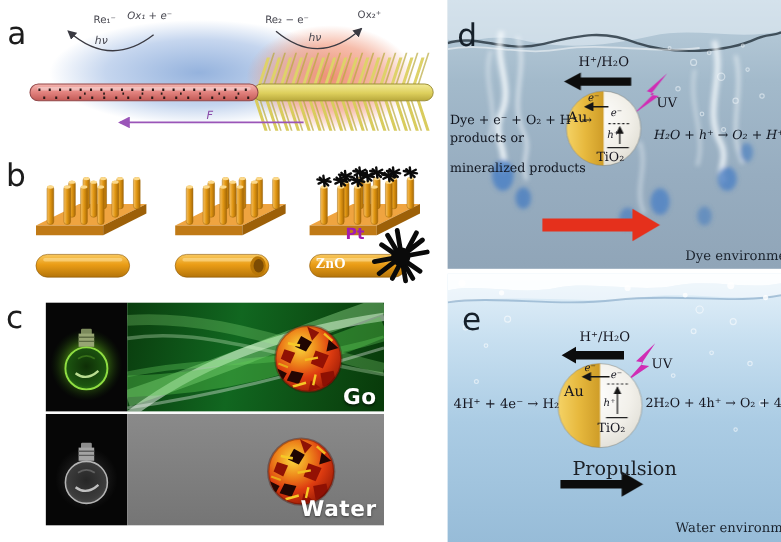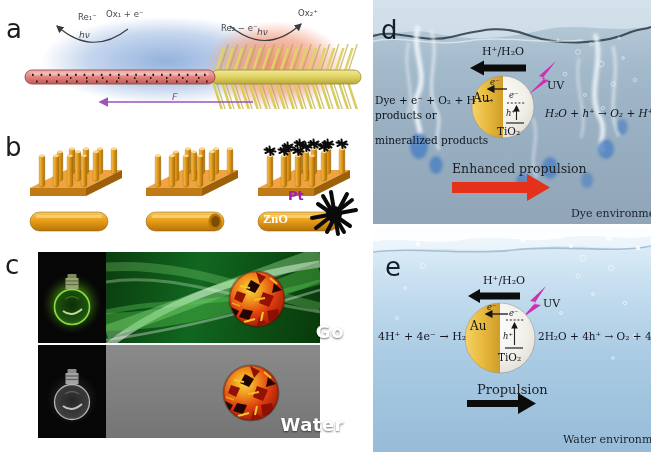--- a/index.html
+++ b/index.html
@@ -73,22 +73,22 @@
         <path d="M70,78 H200" stroke="#2a1a18" stroke-width="1.8" stroke-dasharray="1.4 14.6" fill="none"></path>
       </g>
       <g>
         <line x1="253" y1="102" x2="100" y2="102" stroke="#9a55b8" stroke-width="1.4" marker-end="url(#mkP)"></line>
       </g>
     </svg>
 
     <span class="pl" style="left:6px;top:16px;">a</span>
     <span class="t small-a" style="left:50px;top:13px;padding-left:28px;">Re₁⁻</span>
     <span class="t small-a it" style="left:79px;top:31px;font-size:9px;">hν</span>
-    <span class="t small-a" style="left:106px;top:10px;">Ox₁ + e⁻</span>
-    <span class="t small-a" style="left:221px;top:24px;">Re₂ − e⁻</span>
+    <span class="t small-a" style="left:106px;top:10px;font-style:italic;">Ox₁ + e⁻</span>
+    <span class="t small-a" style="left:221px;top:13px;">Re₂ − e⁻</span>
     <span class="t small-a it" style="left:257px;top:28px;font-size:9px;">hν</span>
     <span class="t small-a" style="left:298px;top:9px;">Ox₂⁺</span>
     <span class="t it" style="left:172px;top:92px;font-size:9.5px;color:#8a4aa8;">F</span>
   </section>
 
   <section class="panel" style="left:0;top:128px;width:372px;height:119px;">
     <svg class="abs" style="left:0;top:0" width="372" height="119">
       <defs>
         <linearGradient id="rodVG" x1="0" y1="0" x2="1" y2="0">
           <stop offset="0" stop-color="#f7c061"></stop>
@@ -184,21 +184,21 @@
         <circle cx="334" cy="86" r="8" fill="#0a0a0a"></circle>
       </g>
     </svg>
     <span class="pl" style="left:5px;top:6px;">b</span>
     <span class="t b" style="left:288px;top:61px;font-size:13px;color:#a21caf;">Pt</span>
     <span class="t b" style="left:263px;top:85px;font-size:12.5px;color:#ffffff;font-family:Liberation Serif, serif;">ZnO</span>
   </section>
 
   <section class="panel" style="left:0;top:247px;width:372px;height:205px;">
     <span class="pl" style="left:5px;top:5px;">c</span>
-    <div class="abs" style="left:38px;top:5px;width:282px;height:186px;overflow:hidden;padding-left:30px;">
+    <div class="abs" style="left:38px;top:5px;width:282px;height:186px;overflow:hidden;">
       <div class="abs" style="left:0;top:0;width:68px;height:91px;background:#060606;"></div>
       <div class="abs" style="left:68px;top:0;width:214px;height:91px;background:linear-gradient(100deg,#0a3d0e,#116720 42%,#0c4a12 78%,#083a0a);"></div>
       <div class="abs" style="left:0;top:91px;width:282px;height:2px;background:#fafafa;"></div>
       <div class="abs" style="left:0;top:93px;width:68px;height:93px;background:#060606;"></div>
       <div class="abs" style="left:68px;top:93px;width:214px;height:93px;background:linear-gradient(180deg,#8a8a8a,#757575);"></div>
 
       <svg class="abs" style="left:0;top:0" width="282" height="186">
         <defs>
           <radialGradient id="glowG" cx="0.5" cy="0.5" r="0.5">
             <stop offset="0" stop-color="#d8ff5e" stop-opacity="0.95"></stop>
@@ -375,21 +375,20 @@
     <span class="t serif" style="left:174px;top:80px;font-size:11px;">UV</span>
     <span class="t serif it" style="left:117px;top:78px;font-size:8.5px;">e⁻</span>
     <span class="t serif it" style="left:136px;top:91px;font-size:8.5px;">e⁻</span>
     <span class="t serif it" style="left:133px;top:109px;font-size:8.5px;">h⁺</span>
     <span class="t serif" style="left:100px;top:92px;font-size:12px;">Au</span>
     <span class="t serif" style="left:124px;top:126px;font-size:10.5px;">TiO₂</span>
     <span class="t serif eq" style="left:2px;top:95px;">Dye + e⁻ + O₂ + H⁺ →</span>
     <span class="t serif eq" style="left:2px;top:110px;">products or</span>
     <span class="t serif eq" style="left:2px;top:135px;">mineralized products</span>
     <span class="t serif eq" style="left:172px;top:108px;font-style:italic;">H₂O + h⁺ → O₂ + H⁺</span>
-    <span class="t serif" style="left:79px;top:163px;font-size:12.5px;color:#1c2026;">Enhanced propulsion</span>
     <span class="t serif" style="left:198px;top:208px;font-size:11px;color:#1a222c;">Dye environment</span>
   </section>
 
   <section class="panel" style="left:373px;top:228px;width:278px;height:224px;overflow:hidden;
            background:linear-gradient(180deg,#e6f2fa 0%,#c7dff0 25%,#abcce4 55%,#97bcd8 100%);">
     <svg class="abs" style="left:0;top:0" width="278" height="224">
       <defs>
         <linearGradient id="auGe" x1="0" y1="0" x2="1" y2="0">
           <stop offset="0" stop-color="#f5d366"></stop>
             <stop offset="0.5" stop-color="#e7b93e"></stop>
@@ -451,17 +450,17 @@
     <span class="pl" style="left:12px;top:26px;color:#16202a;">e</span>
     <span class="t serif" style="left:110px;top:47px;font-size:11px;">H⁺/H₂O</span>
     <span class="t serif" style="left:170px;top:70px;font-size:11px;">UV</span>
     <span class="t serif it" style="left:114px;top:75px;font-size:8.5px;">e⁻</span>
     <span class="t serif it" style="left:136px;top:81px;font-size:8.5px;">e⁻</span>
     <span class="t serif it" style="left:130px;top:104px;font-size:8.5px;">h⁺</span>
     <span class="t serif" style="left:97px;top:92px;font-size:12px;">Au</span>
     <span class="t serif" style="left:125px;top:124px;font-size:10.5px;">TiO₂</span>
     <span class="t serif" style="left:5px;top:103px;font-size:11px;">4H⁺ + 4e⁻ → H₂</span>
     <span class="t serif" style="left:165px;top:103px;font-size:10.5px;">2H₂O + 4h⁺ → O₂ + 4H⁺</span>
-    <span class="t serif" style="left:104px;top:155px;font-size:13px;color:#1c2026;">Propulsion</span>
+    <span class="t serif" style="left:104px;top:155px;font-size:16px;color:#1c2026;">Propulsion</span>
     <span class="t serif" style="left:190px;top:206px;font-size:11px;color:#1a222c;">Water environment</span>
   </section>
 
 </div>
 
 </body></html>

